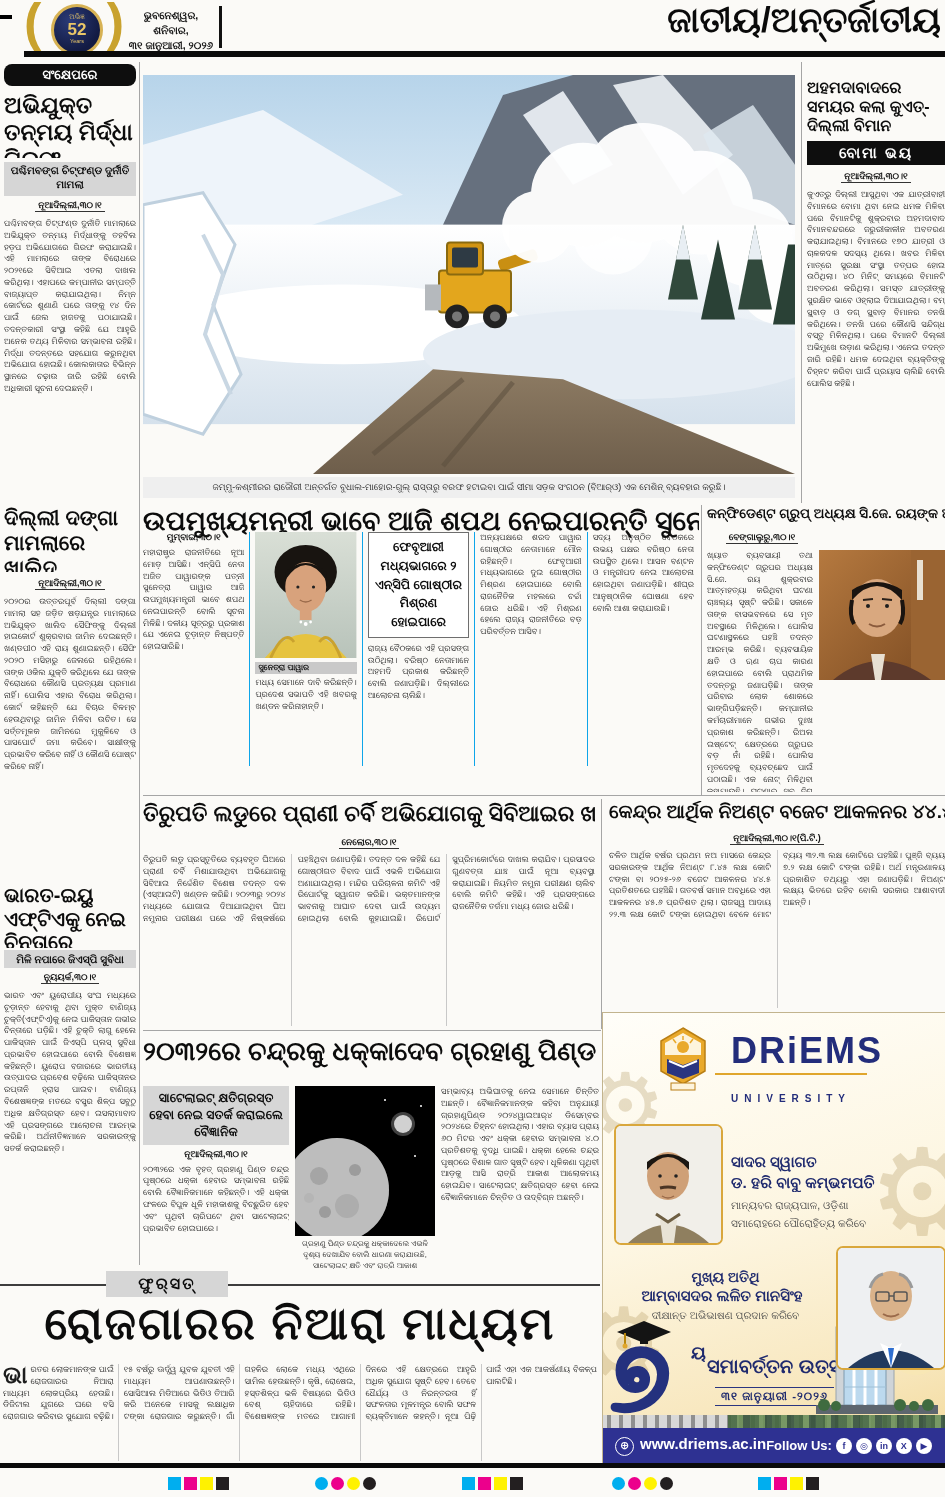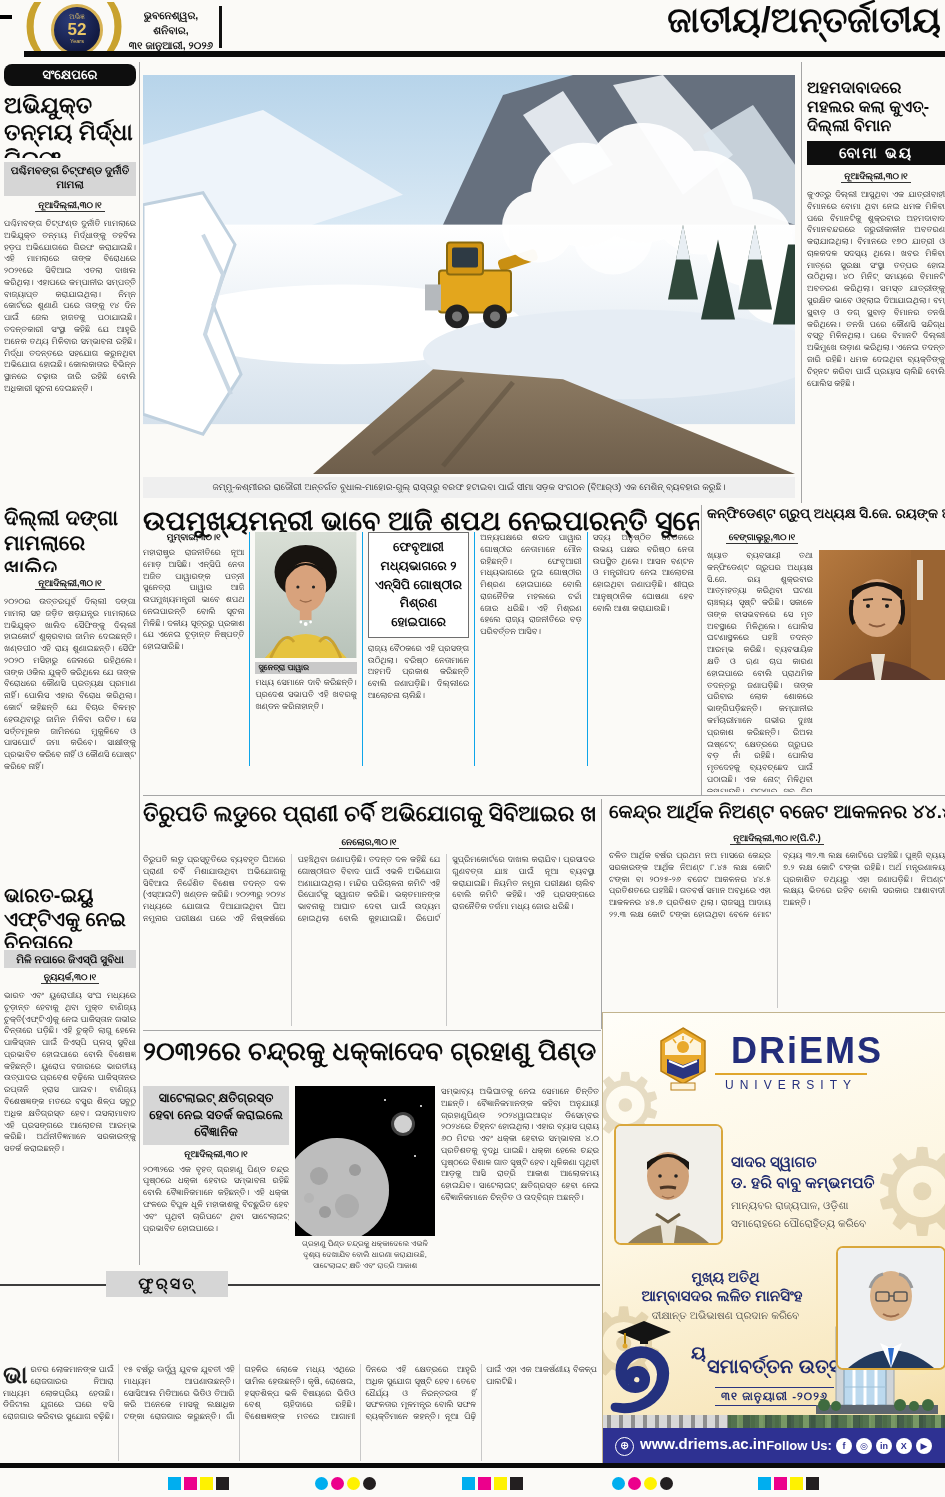--- a/index.html
+++ b/index.html
@@ -36,21 +36,21 @@
   .pcapbar{background:#c9c9c9;color:#111;font-size:8px;font-weight:bold;padding:1px 3px;overflow:hidden;white-space:nowrap;}
   .infobox{border:1.5px solid #6e6e6e;font-size:12.5px;font-weight:bold;text-align:center;
            padding:5px 3px;line-height:1.5;color:#0c0c0c;background:#fff;}
   .floatimg{float:right;margin:0 0 4px 6px;}
   .dropcap{float:left;font-size:24px;font-weight:bold;line-height:22px;padding-right:3px;}
   
   #ad{background:linear-gradient(165deg,#fffef9 0%,#fdf6e2 45%,#f8e8c0 78%,#f2d897 100%);
       border:1px solid #c2b48e;overflow:hidden;}
   .gear{position:absolute;color:rgba(170,140,80,.28);font-weight:bold;}
   .brand{font-size:36px;font-weight:bold;color:#232d7b;letter-spacing:2px;line-height:1;}
-  .brand-sub{font-size:12px;font-weight:normal;color:#232d7b;letter-spacing:6px;border-top:2px solid #e0a62c;padding-top:3px;}
+  .brand-sub{font-size:10px;font-weight:bold;color:#232d7b;letter-spacing:6px;border-top:2px solid #e0a62c;padding-top:18px;}
   .adnavy{color:#1f2a6e;}
   .adgray{color:#4a4a4a;}
   .photo-frame{border:2px solid #d9a73c;border-radius:7px;background:#fff;overflow:hidden;}
   .big7{font-size:96px;font-weight:bold;line-height:1;color:#fdf6e3;-webkit-text-stroke:3.5px #24317e;text-stroke:3.5px #24317e;}
   .greek{background:repeating-linear-gradient(90deg,#d8d8d8 0 4px,#8f8f8f 4px 8px,#d8d8d8 8px 12px);}
   .greenery{background:repeating-linear-gradient(90deg,#44673f 0 9px,#6d9158 9px 15px,#35523a 15px 22px);}
   #ad-footer{background:#2e3192;color:#fff;display:flex;align-items:center;padding:0 12px;}
   #ad-footer .site{font-size:15px;font-weight:bold;}
   #ad-footer .follow{font-size:13px;font-weight:bold;display:flex;align-items:center;gap:4px;}
   .soc{display:inline-block;width:16px;height:16px;border-radius:50%;background:#fff;color:#2e3192;
@@ -162,21 +162,21 @@
         <path d="M612,150 L595,235 L629,235 Z" fill="#31493c"></path>
         <path d="M645,170 L630,250 L652,250 L652,170 Z" fill="#2a4136"></path>
         <path d="M540,150 L533,185 L547,185 Z" fill="#e8eef3"></path>
         <path d="M612,150 L605,185 L619,185 Z" fill="#e8eef3"></path>
       </g>
     </svg>
   </div>
   <div class="abs" style="left:143px;top:477px;width:652px;height:21px;background:#efefef;font-size:9px;line-height:21px;text-align:center;color:#222;overflow:hidden;">ଜମ୍ମୁ-କଶ୍ମୀରର ରାଜୌରୀ ଅନ୍ତର୍ଗତ ବୁଧାଲ-ମାହୋର-ଗୁଲ୍ ରାସ୍ତାରୁ ବରଫ ହଟାଇବା ପାଇଁ ସୀମା ସଡ଼କ ସଂଗଠନ (ବିଆର୍‌ଓ) ଏକ ମେଶିନ୍ ବ୍ୟବହାର କରୁଛି।</div>
 
   <div class="abs vline" style="left:801px;top:62px;height:441px;"></div>
-  <div class="abs hl" style="left:807px;top:79px;width:138px;height:58px;font-size:16px;">ଅହମଦାବାଦରେ ମହଲର କଲା କୁଏତ୍-ଦିଲ୍ଲୀ ବିମାନ</div>
+  <div class="abs hl" style="left:807px;top:79px;width:138px;height:58px;font-size:16px;">ଅହମଦାବାଦରେ ସମୟର କଲା କୁଏତ୍-ଦିଲ୍ଲୀ ବିମାନ</div>
   <div class="abs blackbox" style="left:807px;top:141px;width:138px;height:24px;font-size:15px;line-height:24px;letter-spacing:2px;">ବୋମା ଭୟ</div>
   <div class="abs dl" style="left:807px;top:171px;width:138px;height:14px;"><span>ନୂଆଦିଲ୍ଲୀ,୩୦।୧</span></div>
   <div class="abs body-txt" style="left:807px;top:189px;width:138px;height:314px;">କୁଏତ୍‌ରୁ ଦିଲ୍ଲୀ ଆସୁଥିବା ଏକ ଯାତ୍ରୀବାହୀ ବିମାନରେ ବୋମା ଥିବା ନେଇ ଧମକ ମିଳିବା ପରେ ବିମାନଟିକୁ ଶୁକ୍ରବାର ଅହମଦାବାଦ ବିମାନବନ୍ଦରରେ ଜରୁରୀକାଳୀନ ଅବତରଣ କରାଯାଇଥିଲା। ବିମାନରେ ୧୭୦ ଯାତ୍ରୀ ଓ ଚାଳକଦଳ ସଦସ୍ୟ ଥିଲେ। ଖବର ମିଳିବା ମାତ୍ରେ ସୁରକ୍ଷା ସଂସ୍ଥା ତତ୍ପର ହୋଇ ଉଠିଥିଲା। ୪୦ ମିନିଟ୍ ସମୟରେ ବିମାନଟି ଅବତରଣ କରିଥିଲା। ସମସ୍ତ ଯାତ୍ରୀଙ୍କୁ ସୁରକ୍ଷିତ ଭାବେ ଓହ୍ଲାଇ ଦିଆଯାଇଥିଲା। ବମ୍ ସ୍କ୍ବାଡ଼ ଓ ଡଗ୍ ସ୍କ୍ବାଡ଼ ବିମାନର ତନଖି କରିଥିଲେ। ତନଖି ପରେ କୌଣସି ସନ୍ଦିଗ୍ଧ ବସ୍ତୁ ମିଳିନଥିଲା। ପରେ ବିମାନଟି ଦିଲ୍ଲୀ ଅଭିମୁଖେ ଉଡ଼ାଣ ଭରିଥିଲା। ଏନେଇ ତଦନ୍ତ ଜାରି ରହିଛି। ଧମକ ଦେଇଥିବା ବ୍ୟକ୍ତିଙ୍କୁ ଚିହ୍ନଟ କରିବା ପାଇଁ ପ୍ରୟାସ ଚାଲିଛି ବୋଲି ପୋଲିସ କହିଛି।</div>
 
   <div class="abs hl one" style="left:143px;top:506px;width:556px;height:46px;font-size:27px;">ଉପମୁଖ୍ୟମନ୍ତ୍ରୀ ଭାବେ ଆଜି ଶପଥ ନେଇପାରନ୍ତି ସୁନେତ୍ରା</div>
   <div class="abs mcols" style="left:143px;top:532px;width:556px;height:234px;">
     <div class="mcol">
       <div class="dl" style="margin-bottom:4px;"><span>ମୁମ୍ବାଇ,୩୦।୧</span></div>
       <div class="body-txt" style="height:212px;">ମହାରାଷ୍ଟ୍ର ରାଜନୀତିରେ ନୂଆ ମୋଡ଼ ଆସିଛି। ଏନ୍‌ସିପି ନେତା ଅଜିତ ପାୱାରଙ୍କ ପତ୍ନୀ ସୁନେତ୍ରା ପାୱାର ଆଜି ଉପମୁଖ୍ୟମନ୍ତ୍ରୀ ଭାବେ ଶପଥ ନେଇପାରନ୍ତି ବୋଲି ସୂଚନା ମିଳିଛି। ଦଳୀୟ ସୂତ୍ରରୁ ପ୍ରକାଶ ଯେ ଏନେଇ ଚୂଡ଼ାନ୍ତ ନିଷ୍ପତ୍ତି ହୋଇସାରିଛି।</div>
     </div>
@@ -279,20 +279,21 @@
       <circle cx="126" cy="20" r="1" fill="#fff"></circle>
         <circle cx="90" cy="14" r="1" fill="#fff"></circle>
         <circle cx="120" cy="70" r="1" fill="#fff"></circle>
     </svg>
   </div>
   <div class="abs body-txt" style="left:295px;top:1239px;width:140px;height:30px;font-size:7.6px;text-align:center;">ଗ୍ରହାଣୁ ପିଣ୍ଡ ଚନ୍ଦ୍ରକୁ ଧକ୍କାଦେଲେ ଏଭଳି ଦୃଶ୍ୟ ଦେଖାଯିବ ବୋଲି ଧାରଣା କରାଯାଉଛି, ସାଟେଲାଇଟ୍ କ୍ଷତି ଏବଂ ରାତ୍ରି ଆକାଶ ଆଲୋକମୟ ହୋଇଯିବ।</div>
   <div class="abs body-txt" style="left:441px;top:1086px;width:158px;height:184px;">ସମ୍ଭାବ୍ୟ ଅଭିଘାତକୁ ନେଇ ସେମାନେ ଚିନ୍ତିତ ଅଛନ୍ତି। ବୈଜ୍ଞାନିକମାନଙ୍କ କହିବା ଅନୁଯାୟୀ ଗ୍ରହାଣୁପିଣ୍ଡ ୨୦୨୪ୱାଇଆର୍‌୪ ଡିସେମ୍ବର ୨୦୨୪ରେ ଚିହ୍ନଟ ହୋଇଥିଲା। ଏହାର ବ୍ୟାସ ପ୍ରାୟ ୬୦ ମିଟର ଏବଂ ଧକ୍କା ହେବାର ସମ୍ଭାବନା ୪.୦ ପ୍ରତିଶତକୁ ବୃଦ୍ଧି ପାଇଛି। ଧକ୍କା ହେଲେ ଚନ୍ଦ୍ର ପୃଷ୍ଠରେ ବିଶାଳ ଗାତ ସୃଷ୍ଟି ହେବ। ଧୂଳିକଣା ପୃଥିବୀ ଆଡ଼କୁ ଆସି ରାତ୍ରି ଆକାଶ ଆଲୋକମୟ ହୋଇଯିବ। ସାଟେଲାଇଟ୍ କ୍ଷତିଗ୍ରସ୍ତ ହେବା ନେଇ ବୈଜ୍ଞାନିକମାନେ ଚିନ୍ତିତ ଓ ଉଦ୍‌ବିଗ୍ନ ଅଛନ୍ତି।</div>
 
   <div class="abs" style="left:0;top:1284px;width:600px;height:2px;background:#3d3d3d;"></div>
   <div class="abs graybar" style="left:106px;top:1271px;width:122px;height:26px;font-size:16px;line-height:26px;letter-spacing:2px;">ଫୁର୍‌ସତ୍</div>
+  <div class="abs hl one" style="left:6px;top:1297px;width:588px;height:62px;font-size:45px;text-align:center;letter-spacing:2px;">ରୋଜଗାରର ନିଆରା ମାଧ୍ୟମ</div>
   <div class="abs body-txt c5" style="left:3px;top:1364px;width:594px;height:97px;">
     <span class="dropcap">ଭା</span><span>ରତର ଲୋକମାନଙ୍କ ପାଇଁ ରୋଜଗାରର ନିଆରା ମାଧ୍ୟମ ଲୋକପ୍ରିୟ ହେଉଛି। ଡିଜିଟାଲ ଯୁଗରେ ଘରେ ବସି ରୋଜଗାର କରିବାର ସୁଯୋଗ ବଢ଼ିଛି। ୧୫ ବର୍ଷରୁ ଊର୍ଦ୍ଧ୍ୱ ଯୁବକ ଯୁବତୀ ଏହି ମାଧ୍ୟମ ଆପଣାଉଛନ୍ତି। ସୋସିଆଲ ମିଡିଆରେ ଭିଡିଓ ତିଆରି କରି ଅନେକେ ମାସକୁ ଲକ୍ଷାଧିକ ଟଙ୍କା ରୋଜଗାର କରୁଛନ୍ତି। ଗାଁ ଗହଳିର ଲୋକେ ମଧ୍ୟ ଏଥିରେ ସାମିଲ ହେଉଛନ୍ତି। କୃଷି, ରୋଷେଇ, ହସ୍ତଶିଳ୍ପ ଭଳି ବିଷୟରେ ଭିଡିଓ ବେଶ୍ ଚାହିଦାରେ ରହିଛି। ବିଶେଷଜ୍ଞଙ୍କ ମତରେ ଆଗାମୀ ଦିନରେ ଏହି କ୍ଷେତ୍ରରେ ଆହୁରି ଅଧିକ ସୁଯୋଗ ସୃଷ୍ଟି ହେବ। ତେବେ ଧୈର୍ଯ୍ୟ ଓ ନିରନ୍ତରତା ହିଁ ସଫଳତାର ମୂଳମନ୍ତ୍ର ବୋଲି ସଫଳ ବ୍ୟକ୍ତିମାନେ କହନ୍ତି। ନୂଆ ପିଢ଼ି ପାଇଁ ଏହା ଏକ ଆକର୍ଷଣୀୟ ବିକଳ୍ପ ପାଲଟିଛି।</span>
   </div>
 
   <div class="abs" id="ad" style="left:602px;top:1012px;width:343px;height:450px;">
     <span class="gear" style="left:-18px;top:40px;font-size:90px;">⚙</span>
     <span class="gear" style="right:-30px;top:110px;font-size:120px;">⚙</span>
     <span class="gear" style="left:-24px;bottom:60px;font-size:100px;">⚙</span>
 
     <div class="abs" style="left:56px;top:14px;width:48px;height:64px;">

